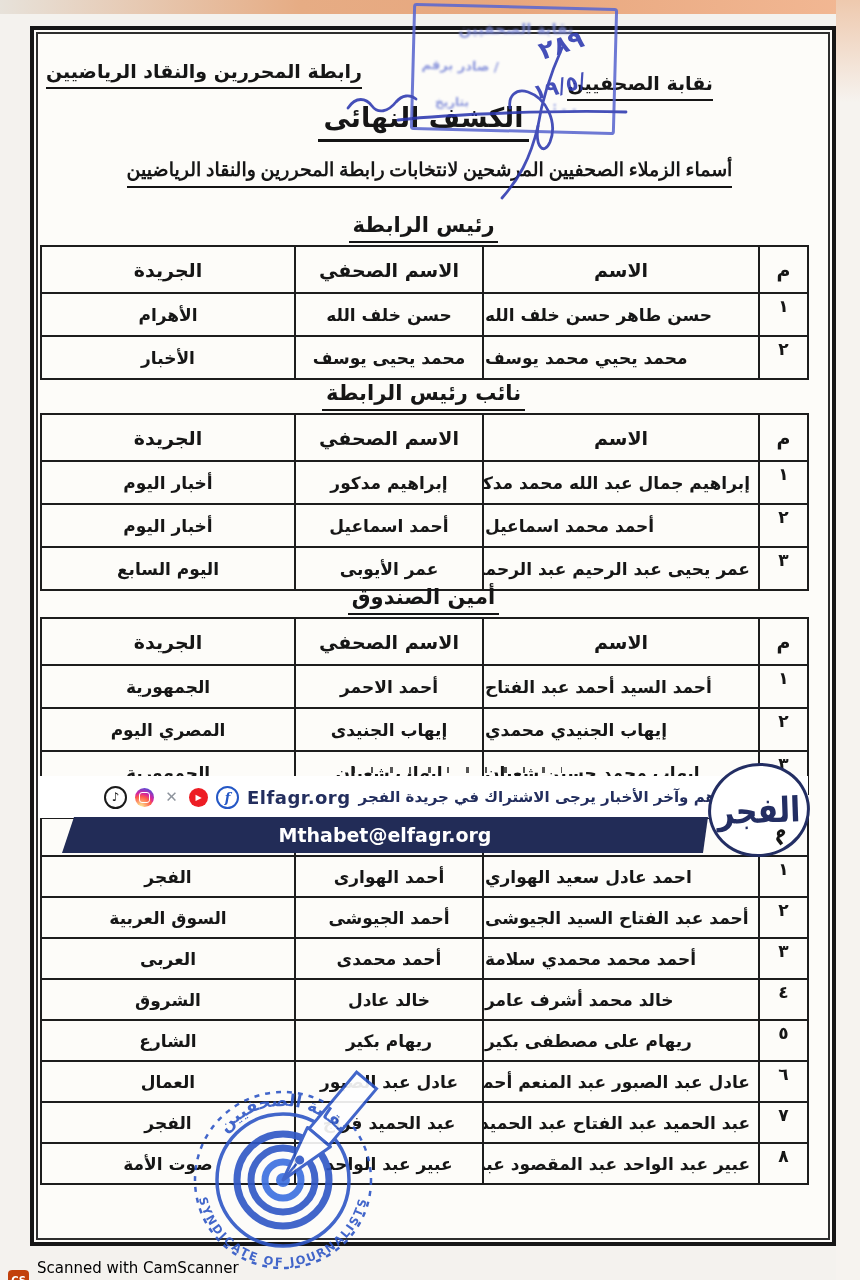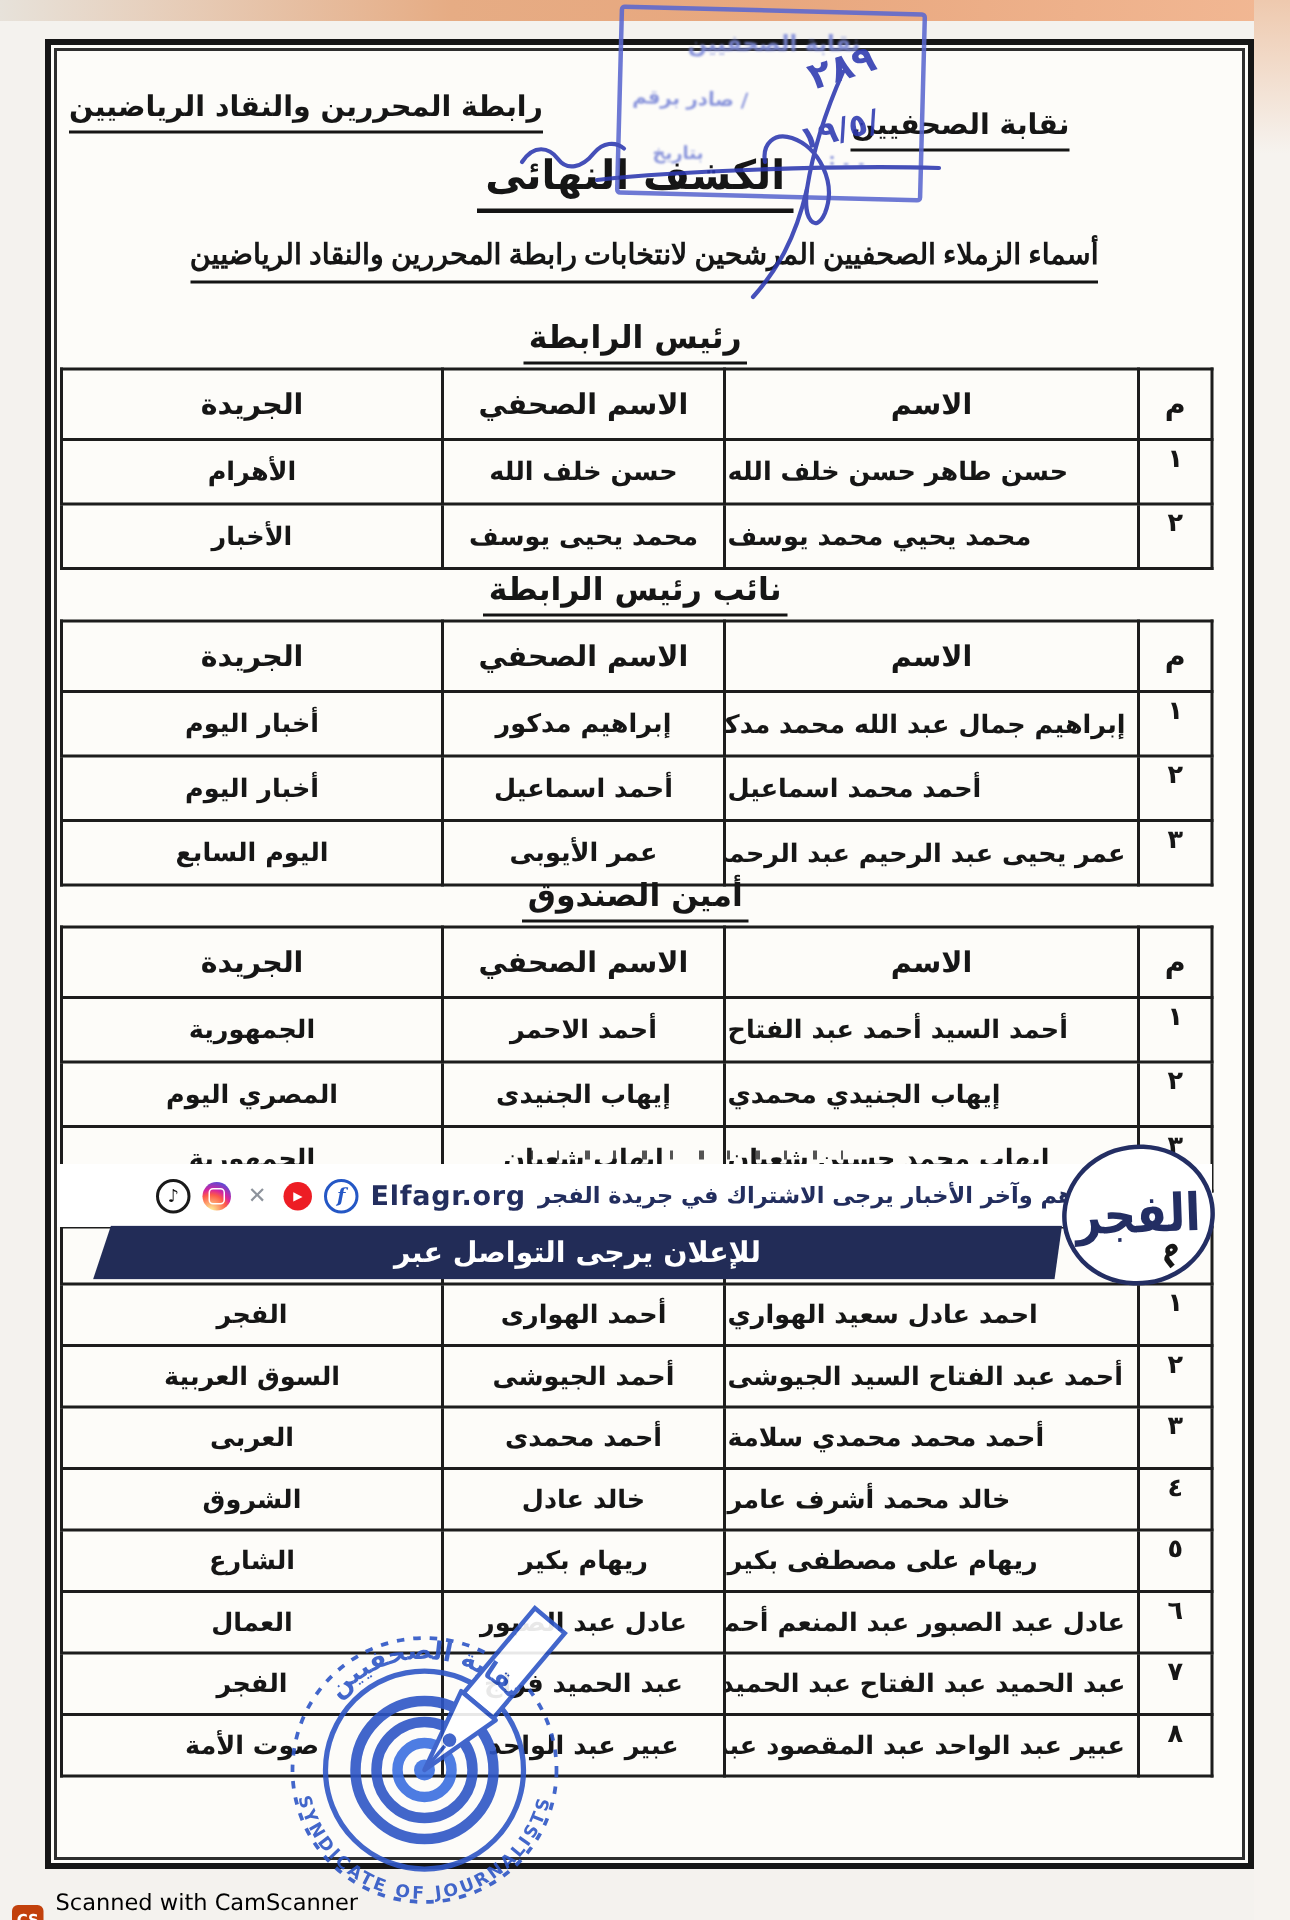--- a/index.html
+++ b/index.html
@@ -296,21 +296,21 @@
   <span class="icon icon-ig">
       <i></i>
     </span>
   <span class="icon icon-x">✕</span>
   <span class="icon icon-yt">▶</span>
   <span class="icon icon-fb">f</span>
   <span class="site-name">Elfagr.org</span>
   <span class="subscribe-txt">لمتابعة أهم وآخر الأخبار يرجى الاشتراك في جريدة الفجر</span>
 </div>
 <div class="abs ribbon">
-  <span class="ar">للإعلان يرجى التواصل عبر</span>
+  <span class="em">Mthabet@elfagr.org</span>
 </div>
 <div class="abs fagr-logo">
   <span>الفجر</span>
 </div>
 <div class="abs meem-overlay">م</div>
 
 <svg class="abs stamp-box-svg" width="330" height="215" viewBox="0 0 330 215">
   <defs>
     <filter id="fz">
         <feGaussianBlur stdDeviation="0.8"></feGaussianBlur>

